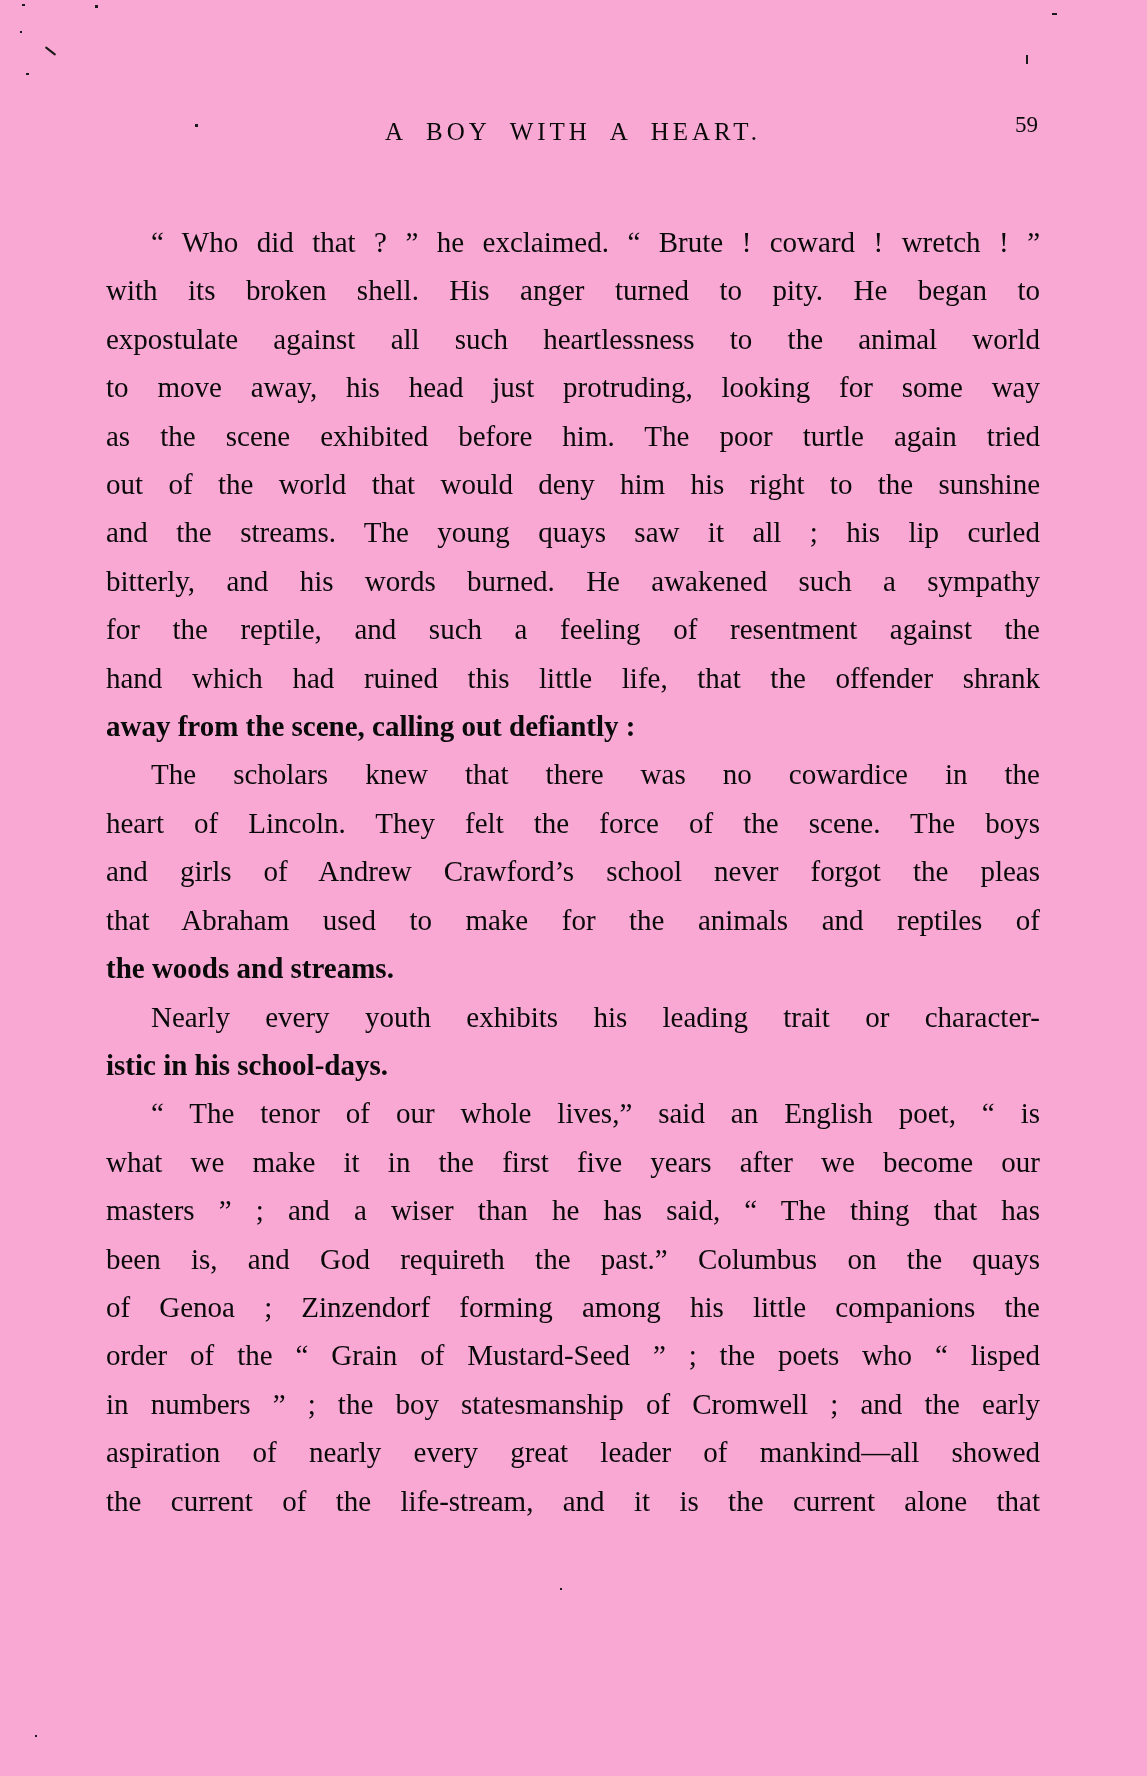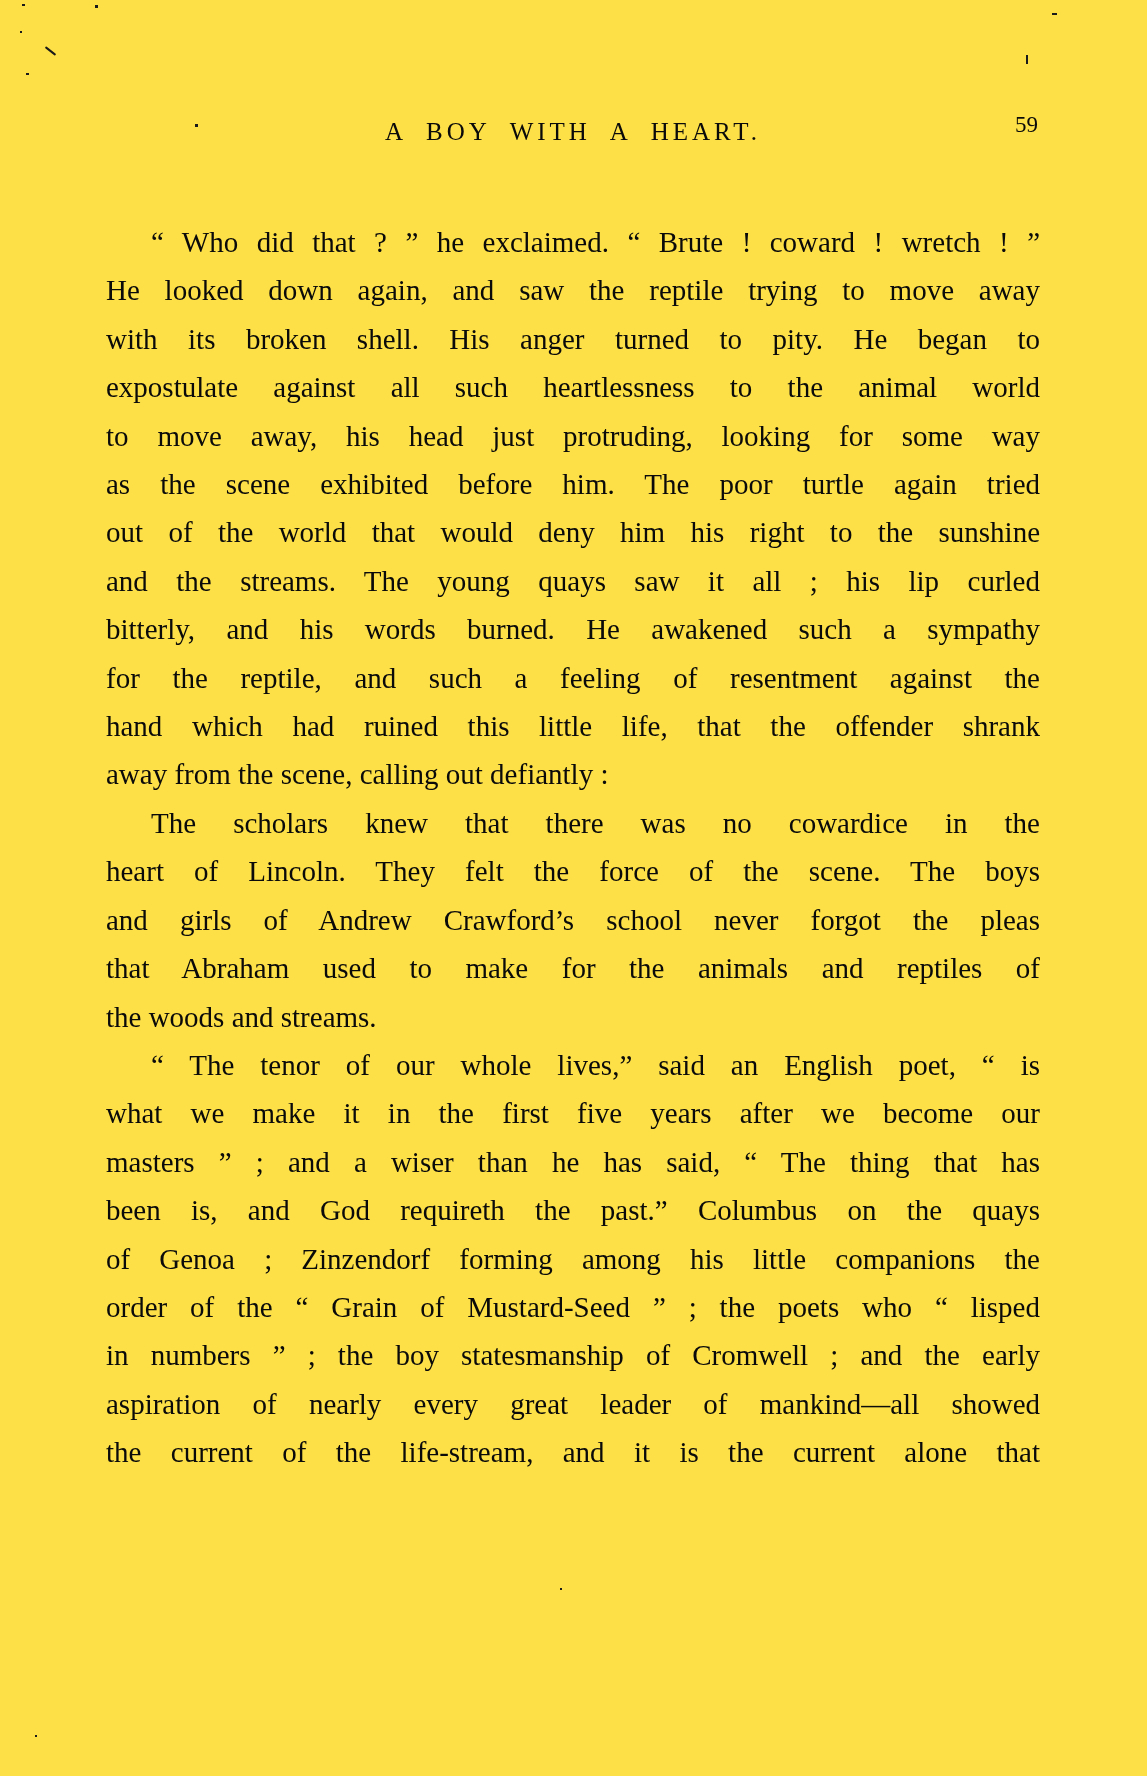--- a/index.html
+++ b/index.html
@@ -4,21 +4,21 @@
 <style>
   html, body {
     margin: 0;
     padding: 0;
     background: #e8e8e8;
   }
   .page {
     position: relative;
     width: 1147px;
     height: 1776px;
-    background: #fde047;
+    background: #f9a8d4;
     color: #0a0a0a;
     font-family: "Liberation Serif", "DejaVu Serif", serif;
     overflow: hidden;
   }
   .header-row {
     position: absolute;
     top: 118px;
     left: 106px;
     width: 934px;
     height: 40px;
@@ -47,21 +47,21 @@
     margin-top: 32px;
   }
   .paragraph { margin: 0; padding: 0; }
   .line {
     font-size: 29px;
     line-height: 48.4px;
     text-align: justify;
     text-align-last: justify;
     white-space: normal;
   }
-  .line.last { text-align-last: left; }
+  .line.last { text-align-last: left; font-weight: bold; }
   .line.indent { text-indent: 45px; }
   .speck {
     position: absolute;
     background: #1a1a1a;
   }
   .speck.stroke {
     width: 13px;
     height: 2px;
     transform: rotate(38deg);
     border-radius: 1px;
@@ -73,38 +73,41 @@
 <div class="page">
 
   <div class="header-row">
     <div class="running-title">A BOY WITH A HEART.</div>
     <div class="page-number">59</div>
   </div>
 
   <div class="body-text" id="body-text">
       <div class="paragraph">
         <div class="line indent">“ Who did that ? ” he exclaimed. “ Brute ! coward ! wretch ! ”</div>
-        <div class="line">He looked down again, and saw the reptile trying to move away</div>
         <div class="line">with its broken shell. His anger turned to pity. He began to</div>
         <div class="line">expostulate against all such heartlessness to the animal world</div>
         <div class="line">to move away, his head just protruding, looking for some way</div>
         <div class="line">as the scene exhibited before him. The poor turtle again tried</div>
         <div class="line">out of the world that would deny him his right to the sunshine</div>
         <div class="line">and the streams. The young quays saw it all ; his lip curled</div>
         <div class="line">bitterly, and his words burned. He awakened such a sympathy</div>
         <div class="line">for the reptile, and such a feeling of resentment against the</div>
         <div class="line">hand which had ruined this little life, that the offender shrank</div>
         <div class="line last">away from the scene, calling out defiantly :</div>
       </div>
       <div class="paragraph">
         <div class="line indent">The scholars knew that there was no cowardice in the</div>
         <div class="line">heart of Lincoln. They felt the force of the scene. The boys</div>
         <div class="line">and girls of Andrew Crawford’s school never forgot the pleas</div>
         <div class="line">that Abraham used to make for the animals and reptiles of</div>
         <div class="line last">the woods and streams.</div>
+      </div>
+      <div class="paragraph">
+        <div class="line indent">Nearly every youth exhibits his leading trait or character-</div>
+        <div class="line last">istic in his school-days.</div>
       </div>
       <div class="paragraph">
         <div class="line indent">“ The tenor of our whole lives,” said an English poet, “ is</div>
         <div class="line">what we make it in the first five years after we become our</div>
         <div class="line">masters ” ; and a wiser than he has said, “ The thing that has</div>
         <div class="line">been is, and God requireth the past.” Columbus on the quays</div>
         <div class="line">of Genoa ; Zinzendorf forming among his little companions the</div>
         <div class="line">order of the “ Grain of Mustard-Seed ” ; the poets who “ lisped</div>
         <div class="line">in numbers ” ; the boy statesmanship of Cromwell ; and the early</div>
         <div class="line">aspiration of nearly every great leader of mankind—all showed</div>

